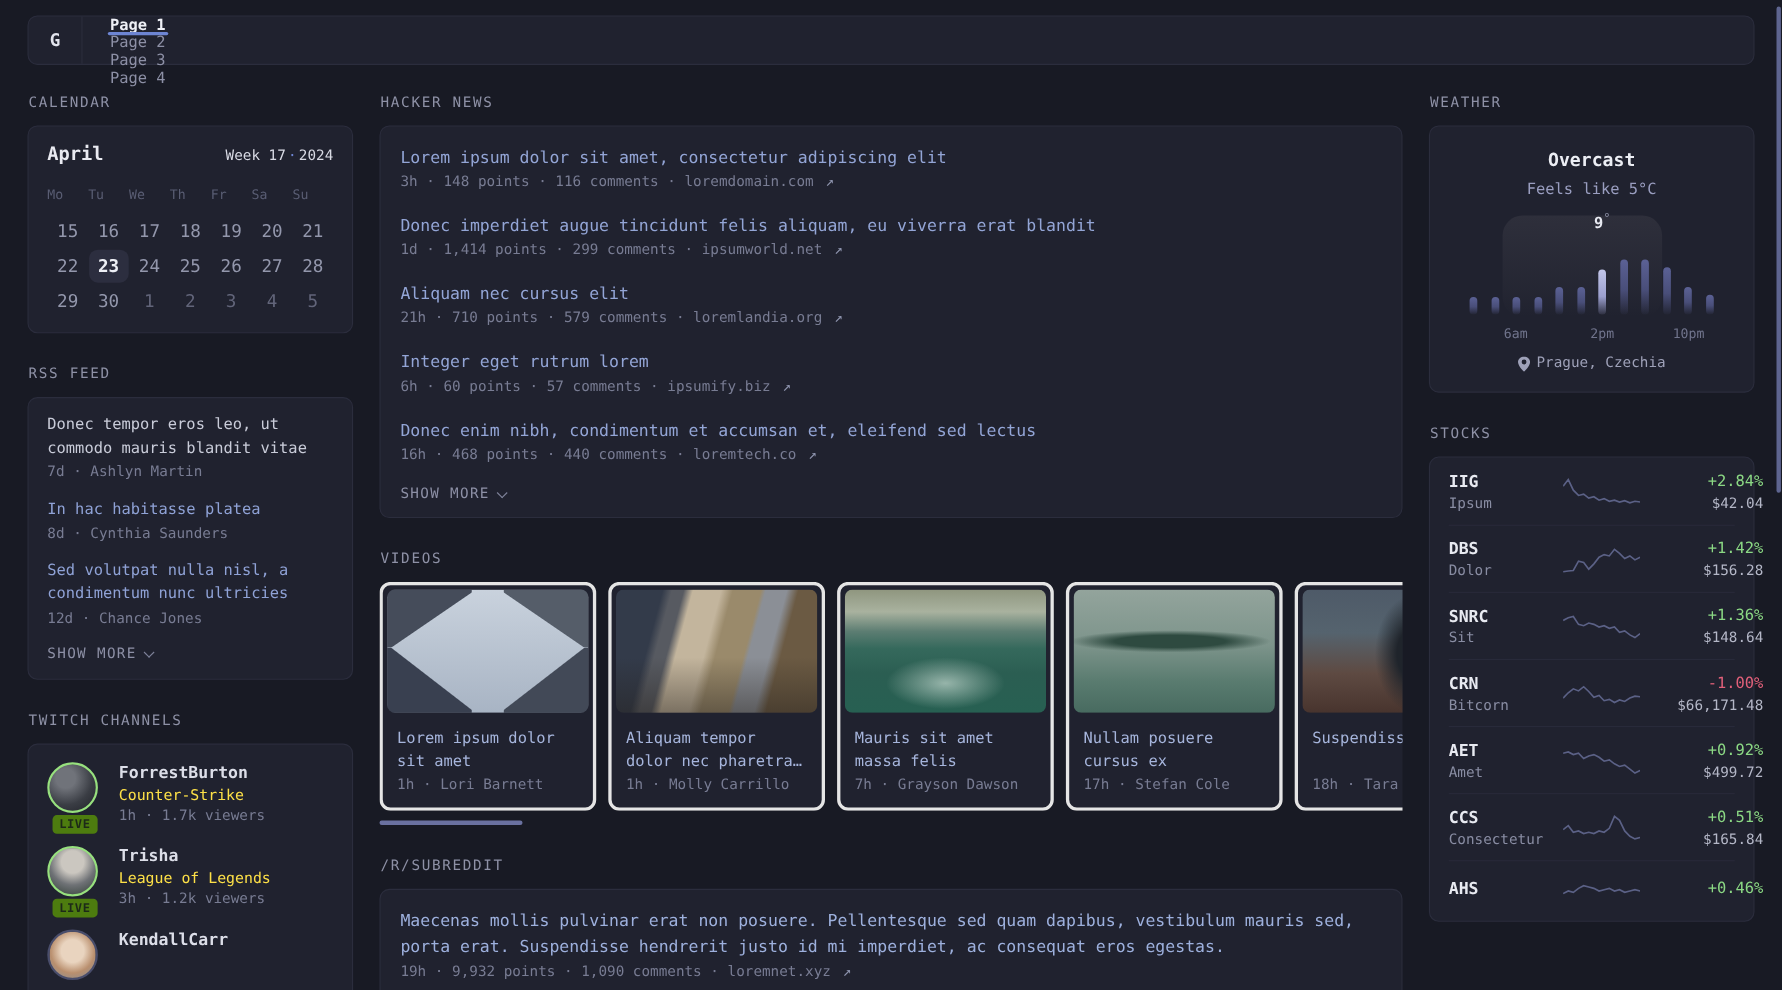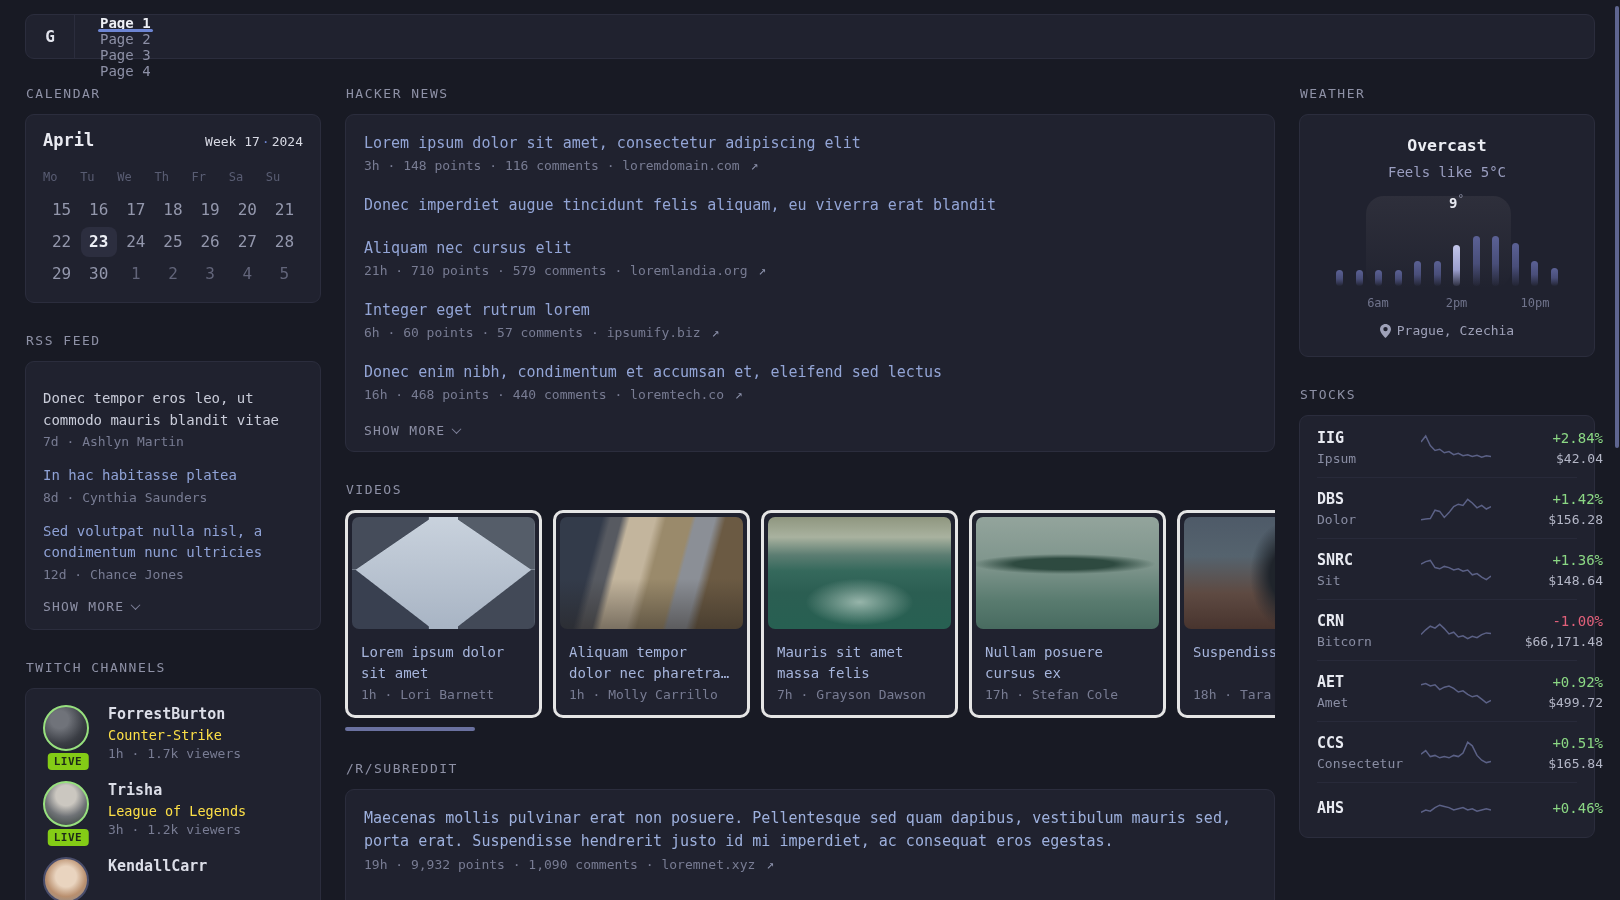--- a/index.html
+++ b/index.html
@@ -54,21 +54,21 @@
   .cal-day .pill {
     width:36px; height:30px; line-height:30px; text-align:center; border-radius:8px;
     color:#9397ac; font-size:16px;
   }
   .cal-day.adjacent .pill { color:#62657a; }
   .cal-day.selected .pill { background:#2c2e3f; color:#edeff5; font-weight:700; }
 
   
   .feed-card { padding:14px 17px 15px; }
   .feed-item { margin-bottom:16px; }
-  .feed-title { font-size:14px; line-height:21.5px; color:#8fa2d6; cursor:pointer;margin-top:12px; }
+  .feed-title { font-size:14px; line-height:21.5px; color:#8fa2d6; cursor:pointer; }
   .feed-title.visited { color:#c9ccd9; }
   .feed-meta { font-size:13px; color:#787c93; margin-top:3px; }
   .show-more {
     display:flex; align-items:center; gap:8px; color:#8d90a6; font-size:13px;
     letter-spacing:1.2px; cursor:pointer; margin-top:17px; white-space:pre;
   }
   .chev {
     width:7px; height:7px; border-right:1.8px solid #7e829a; border-bottom:1.8px solid #7e829a;
     transform:rotate(45deg) translate(-1px,-1px); display:inline-block;
   }
@@ -77,21 +77,21 @@
   .tw-card { padding:16px 17px 10px; }
   .tw-row { display:flex; gap:15px; margin-bottom:20px; cursor:pointer; }
   .tw-avwrap { position:relative; width:50px; flex:none; }
   .tw-av { width:46px; height:46px; border-radius:50%; border:2px solid #494d6b; }
   .tw-row.live .tw-av { border-color:#97e07e; }
   .av-0 { background:radial-gradient(circle at 35% 30%, #70737a 0 22%, #3a3d44 60%, #202229 100%); }
   .av-1 { background:radial-gradient(circle at 50% 30%, #cbc7c0 0 28%, #6f7276 58%, #2e3c33 100%); }
   .av-2 { background:radial-gradient(circle at 50% 42%, #e9d4bf 0 32%, #b98f6e 62%, #7d8c99 100%); }
   .tw-live {
     position:absolute; bottom:-9px; left:50%; transform:translateX(-50%);
-    background:#84cc16; color:#1d2a18; font-size:11px; font-weight:700;
+    background:#4d7c0f; color:#1d2a18; font-size:11px; font-weight:700;
     padding:2px 6px; border-radius:4px; letter-spacing:.5px;
   }
   .tw-name { color:#dcdee8; font-size:15px; font-weight:700; margin-bottom:4px; }
   .tw-game { color:#fde047; font-size:13.5px; margin-bottom:3px; }
   .tw-meta { color:#787c93; font-size:13px; }
 
   
   .hn-card { padding:17px 18px 13px; }
   .hn-item { margin-bottom:21px; }
   .hn-title { color:#93a5d6; font-size:15px; line-height:22px; margin-bottom:4px; cursor:pointer; }
@@ -338,20 +338,21 @@
       <div class="widget">
         <h2 class="section-label">HACKER NEWS</h2>
         <div class="card hn-card">
           <div id="hn-list">
               <div class="hn-item">
                 <div class="hn-title">Lorem ipsum dolor sit amet, consectetur adipiscing elit</div>
                 <div class="hn-meta">3h · 148 points · 116 comments · loremdomain.com <span class="ext-arrow">↗</span></div>
               </div>
               <div class="hn-item">
                 <div class="hn-title">Donec imperdiet augue tincidunt felis aliquam, eu viverra erat blandit</div>
+                <div class="hn-meta">1d · 1,414 points · 299 comments · ipsumworld.net <span class="ext-arrow">↗</span></div>
               </div>
               <div class="hn-item">
                 <div class="hn-title">Aliquam nec cursus elit</div>
                 <div class="hn-meta">21h · 710 points · 579 comments · loremlandia.org <span class="ext-arrow">↗</span></div>
               </div>
               <div class="hn-item">
                 <div class="hn-title">Integer eget rutrum lorem</div>
                 <div class="hn-meta">6h · 60 points · 57 comments · ipsumify.biz <span class="ext-arrow">↗</span></div>
               </div>
               <div class="hn-item">

